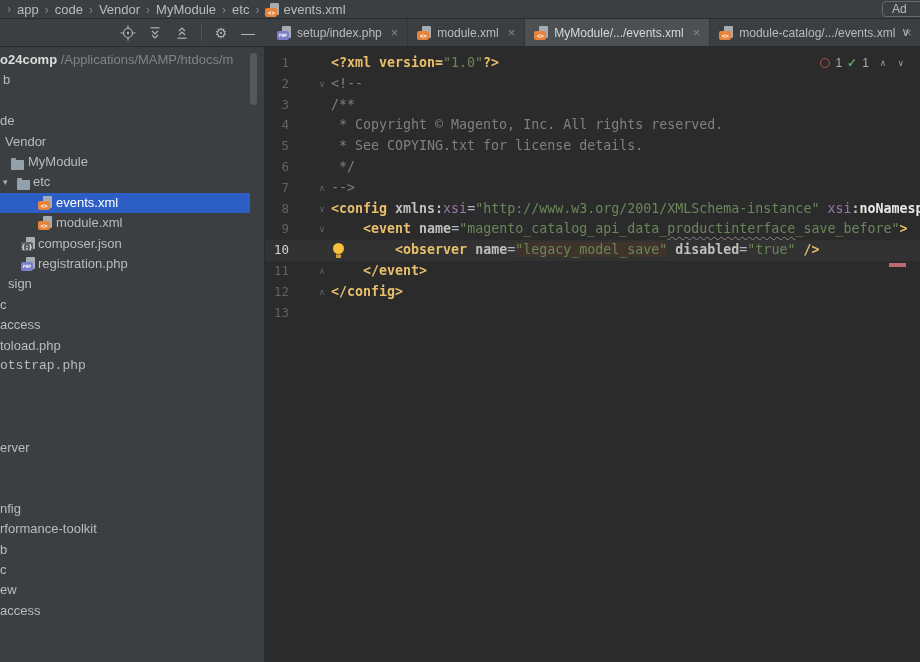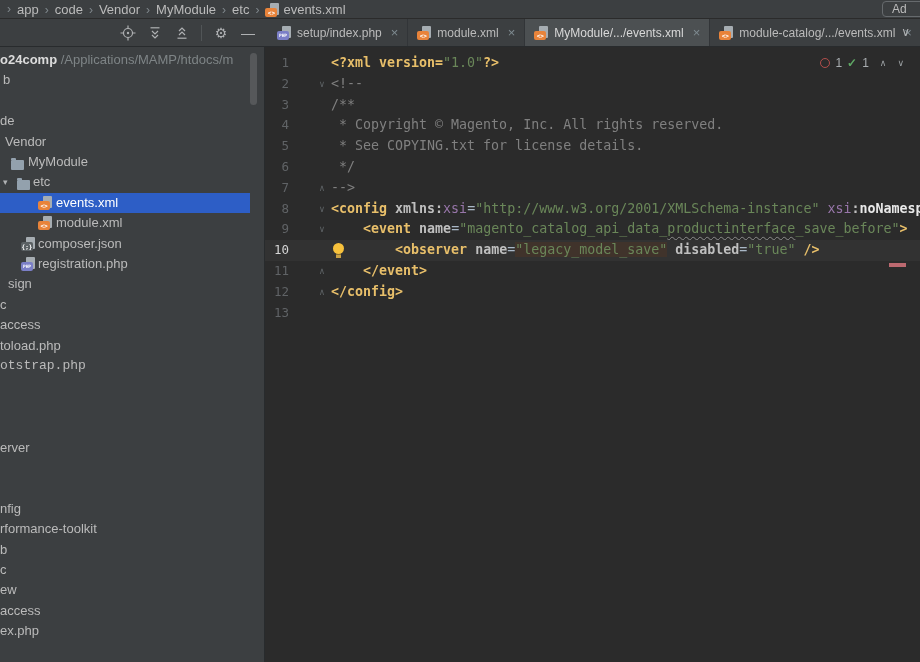--- a/index.html
+++ b/index.html
@@ -204,23 +204,20 @@
         </div>
         <div class="tree-row" style="top: 513px;">
           <span class="t-label" style="left: 0px;">c</span>
         </div>
         <div class="tree-row" style="top: 533.4px;">
           <span class="t-label" style="left: 0px;">ew</span>
         </div>
         <div class="tree-row" style="top: 553.8px;">
           <span class="t-label" style="left: 0px;">access</span>
         </div>
-        <div class="tree-row" style="top: 574.2px;">
-          <span class="t-label" style="left: 0px;">ex.php</span>
-        </div>
       </div>
 
     <div class="editor" id="editor">
       <div class="inspect">
         <span class="insp-err"></span>
         <span>1</span>
         <span class="insp-ok">✓</span>
         <span>1</span>
         <span class="insp-arrow">∧</span>
         <span class="insp-arrow">∨</span>

